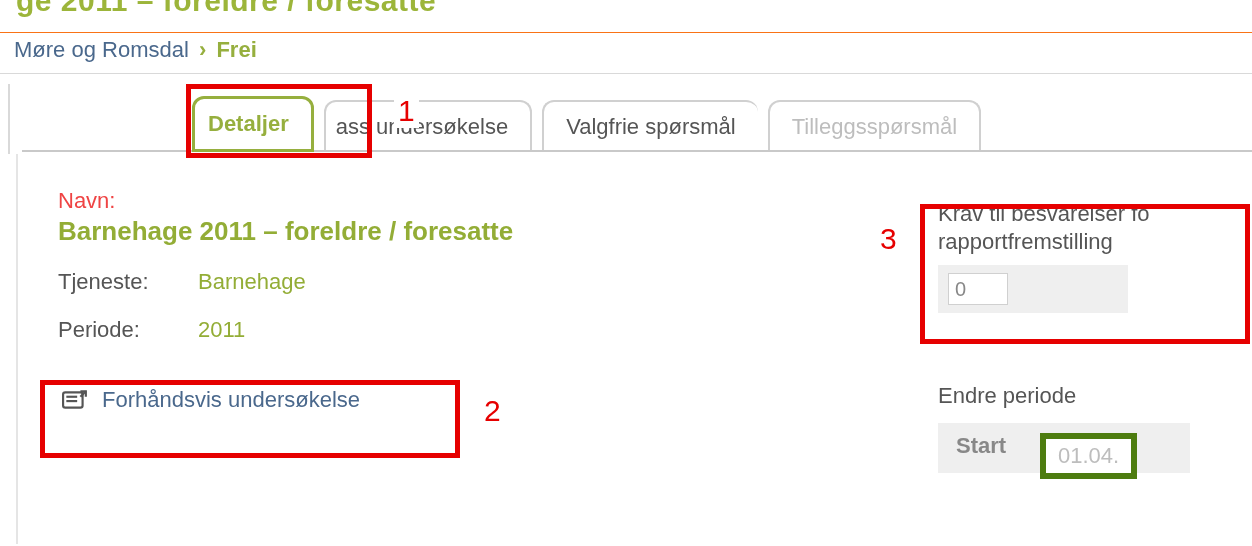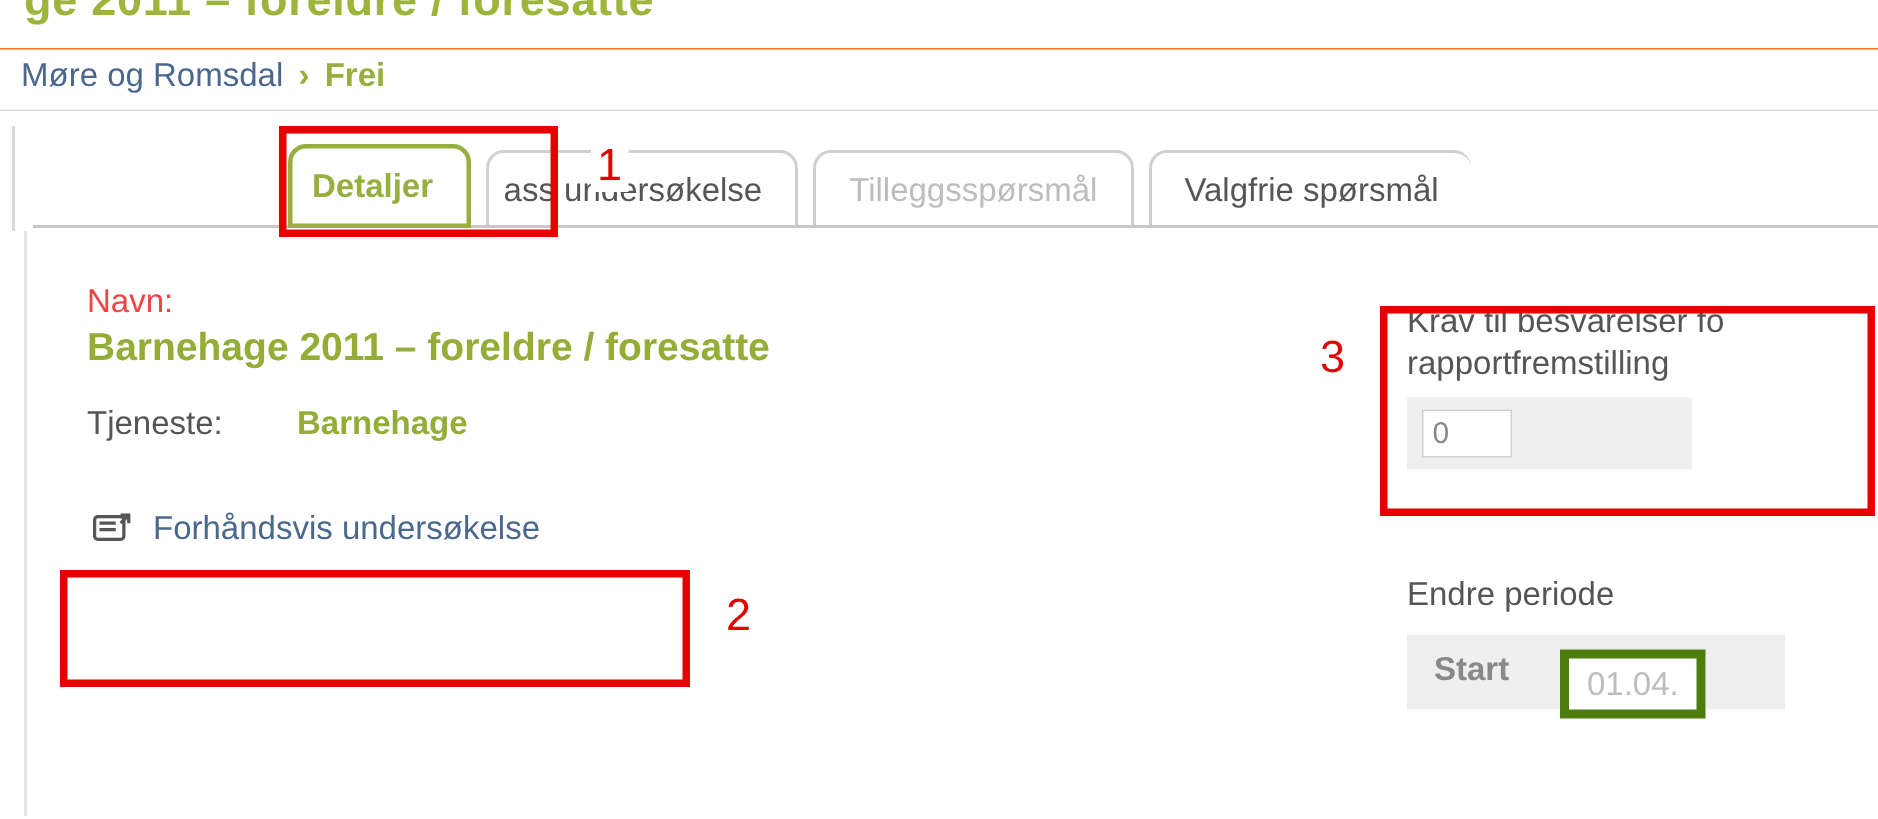--- a/index.html
+++ b/index.html
@@ -92,21 +92,21 @@
       margin-top: 22px;
       font-size: 22px;
       display: flex;
     }
     .row-tjeneste .k, .row-periode .k {
       width: 140px;
       color: #555;
     }
     .row-tjeneste .v, .row-periode .v {
       color: #93ad36;
-      font-weight: 700;
+      font-weight: 400;
     }
 
     .preview-link {
       display: inline-flex;
       align-items: center;
       gap: 14px;
       margin-top: 34px;
       padding: 10px 18px 10px 4px;
       color: #4a688c;
       font-size: 22px;
@@ -223,31 +223,35 @@
 </div>
 
 <div class="left-edge"></div>
 <div class="left-edge2"></div>
 
 <div class="content-area">
   <div class="tabs">
     <div style="width:170px;"></div>
     <div class="tab active">Detaljer</div>
     <div class="tab" style="padding-left:10px;">ass undersøkelse</div>
+    <div class="tab valgfrie">Valgfrie spørsmål</div>
     <div class="tab disabled">Tilleggsspørsmål</div>
-    <div class="tab valgfrie">Valgfrie spørsmål</div>
   </div>
 
   <div class="panel">
     <div class="label-navn">Navn:</div>
     <div class="value-navn">Barnehage 2011 – foreldre / foresatte</div>
 
     <div class="row-tjeneste">
       <div class="k">Tjeneste:</div>
       <div class="v">Barnehage</div>
+    </div>
+    <div class="row-periode">
+      <div class="k">Periode:</div>
+      <div class="v">2011</div>
     </div>
 
     <a class="preview-link">
       <span class="preview-icon">
         <svg viewBox="0 0 24 20">
           <rect x="1" y="3" width="18" height="14" rx="2" fill="none" stroke="#555" stroke-width="2"></rect>
           <line x1="4" y1="7" x2="14" y2="7" stroke="#555" stroke-width="2"></line>
           <line x1="4" y1="11" x2="14" y2="11" stroke="#555" stroke-width="2"></line>
           <path d="M17 2 L22 2 L22 7" fill="none" stroke="#555" stroke-width="2"></path>
           <line x1="17" y1="7" x2="22" y2="2" stroke="#555" stroke-width="2"></line>

